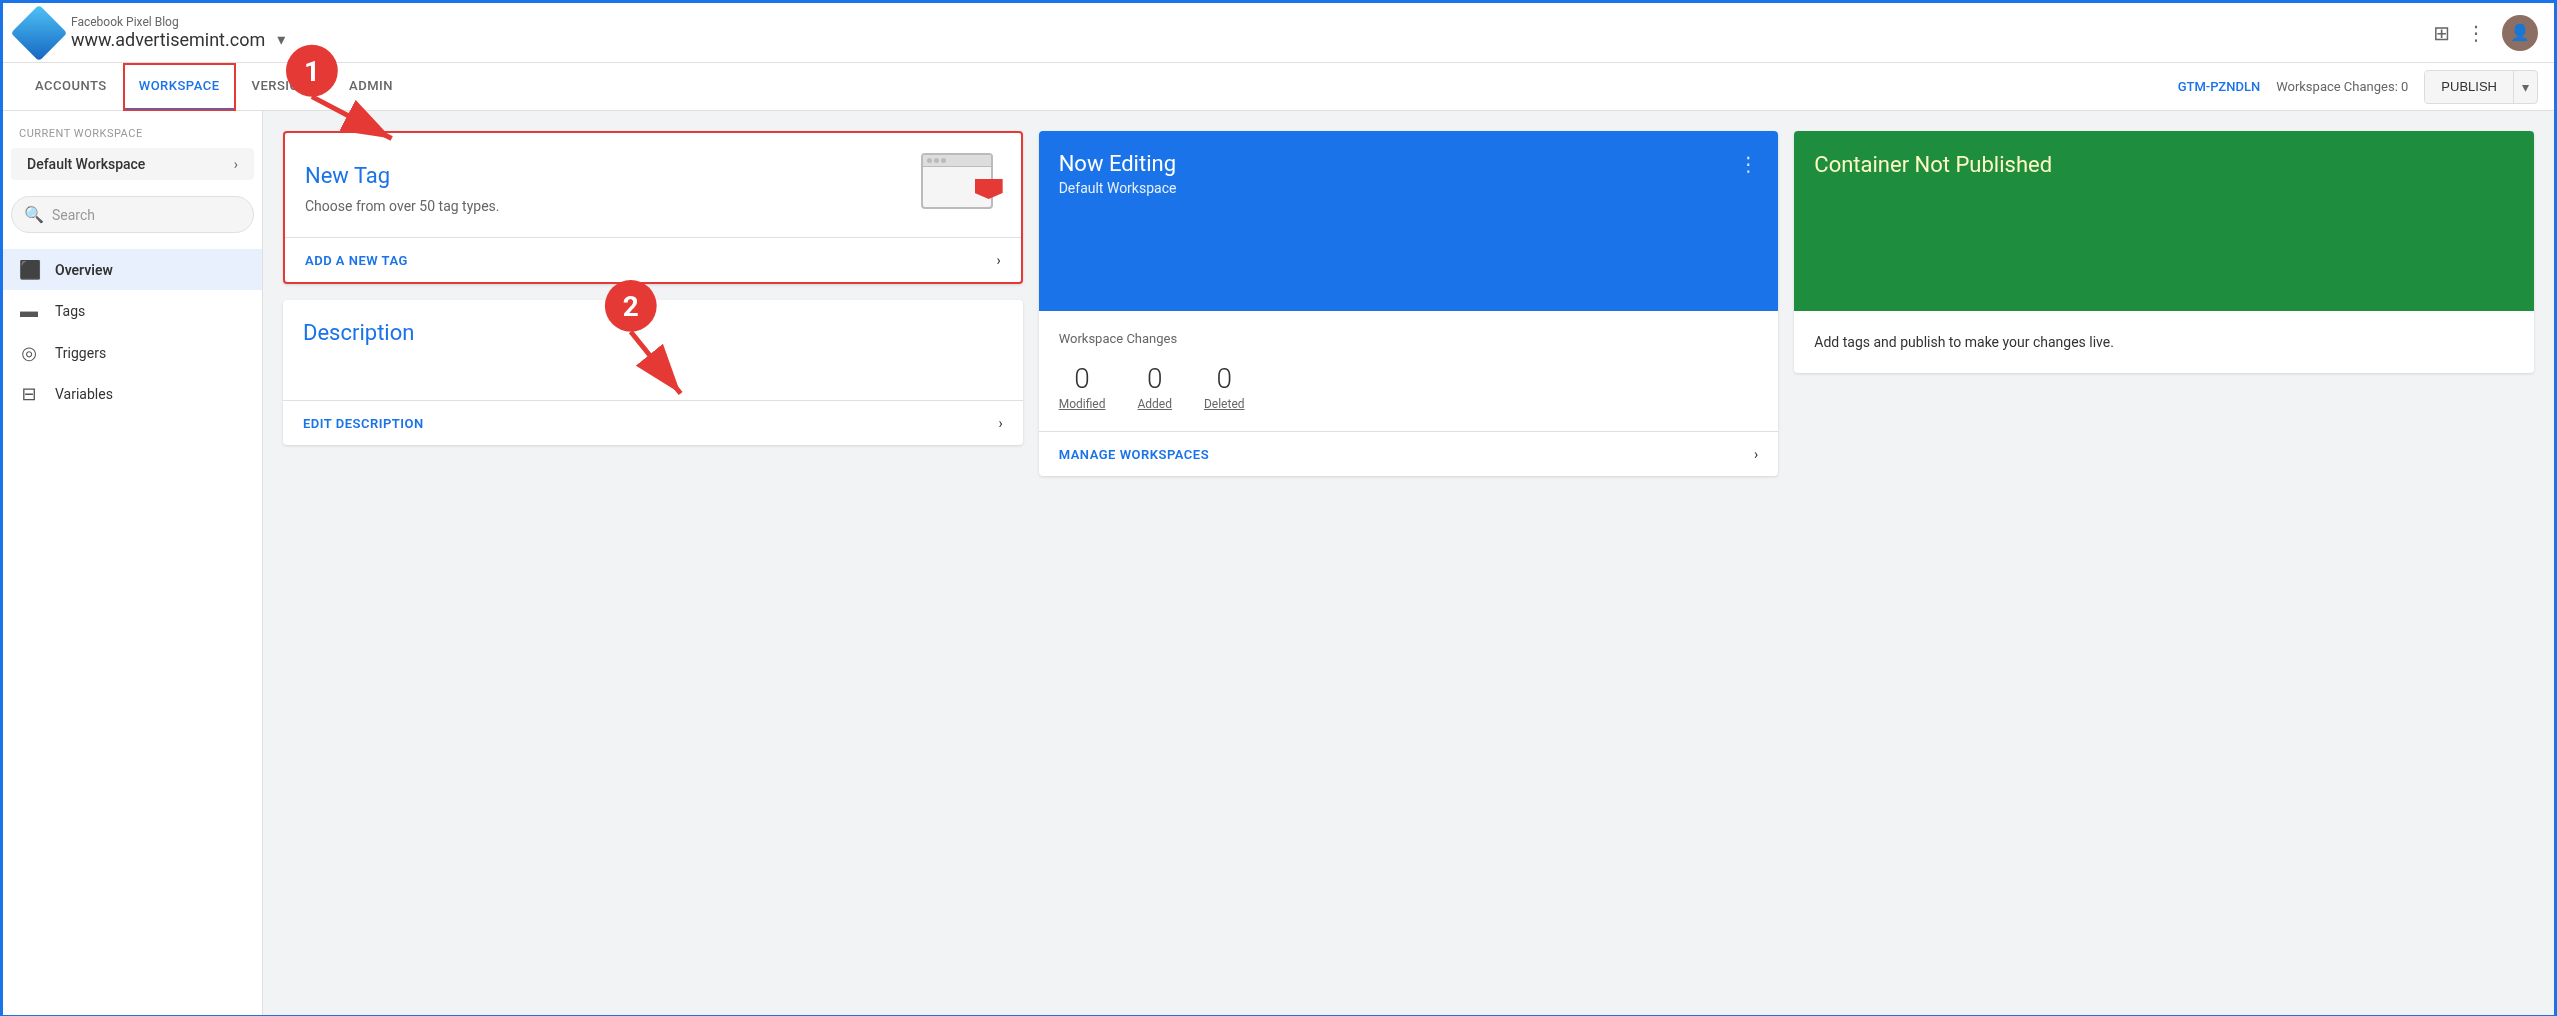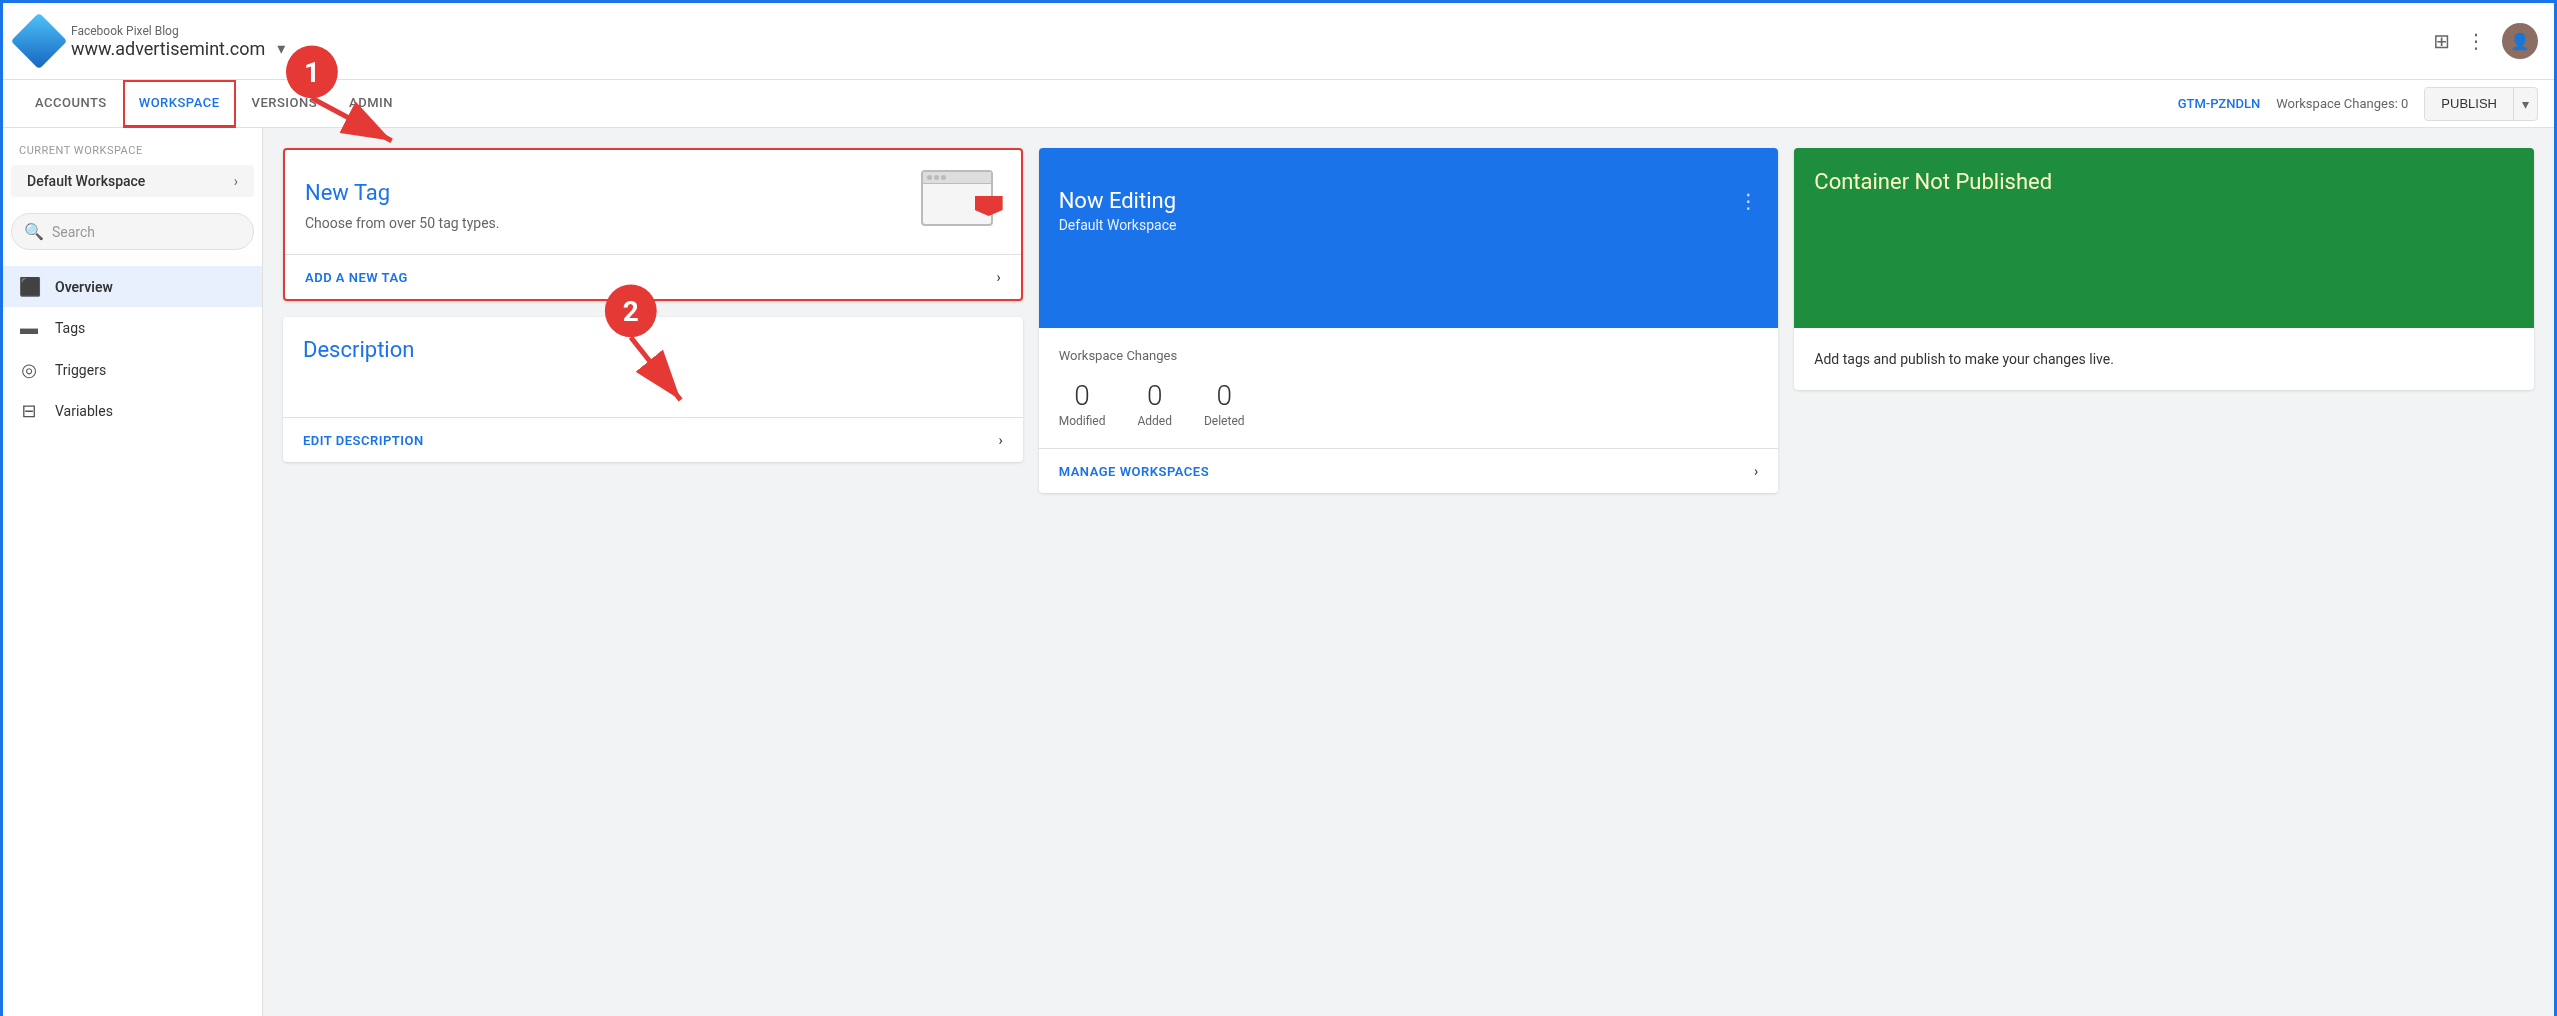--- a/index.html
+++ b/index.html
@@ -5,21 +5,21 @@
     * { box-sizing: border-box; margin: 0; padding: 0; }
     body { font-family: 'Roboto', Arial, sans-serif; background: #f1f3f4; font-size: 14px; color: #333; }
 
     
     .top-header {
       display: flex;
       align-items: center;
       background: #fff;
       padding: 8px 16px;
       border-bottom: 1px solid #e0e0e0;
-      height: 77px;
+      height: 60px;
     }
     .logo-area { display: flex; align-items: center; gap: 12px; flex: 1; }
     .logo-diamond {
       width: 40px; height: 40px;
       background: linear-gradient(135deg, #4fc3f7 0%, #1565c0 100%);
       transform: rotate(45deg);
       border-radius: 4px;
     }
     .site-info { display: flex; flex-direction: column; }
     .site-name { font-size: 12px; color: #666; }
@@ -247,38 +247,37 @@
       padding: 20px;
       min-height: 160px;
       display: flex;
       flex-direction: column;
       justify-content: space-between;
     }
     .now-editing-title-row {
       display: flex;
       align-items: center;
       justify-content: space-between;
-      margin-top: 20px;
     }
     .now-editing-title {
       font-size: 22px;
       color: #fff;
       font-weight: 400;
     }
     .now-editing-subtitle { color: rgba(255,255,255,0.9); font-size: 14px; margin-top: 4px; }
     .more-vert { color: rgba(255,255,255,0.8); cursor: pointer; font-size: 20px; }
     .workspace-changes-section { padding: 20px; }
     .ws-changes-title { font-size: 13px; color: #666; margin-bottom: 16px; }
     .ws-counts {
       display: flex;
       gap: 32px;
     }
     .ws-count-item { text-align: center; }
     .ws-count-num { font-size: 28px; color: #333; font-weight: 300; }
-    .ws-count-label { font-size: 12px; color: #666; margin-top: 2px; }
+    .ws-count-label { font-size: 12px; color: #666; margin-top: 2px; text-decoration: underline; }
 
     
     .not-published-card .card-header {
       background: #1e8e3e;
       padding: 20px;
       min-height: 160px;
       display: flex;
       align-items: flex-start;
     }
     .not-published-title {

